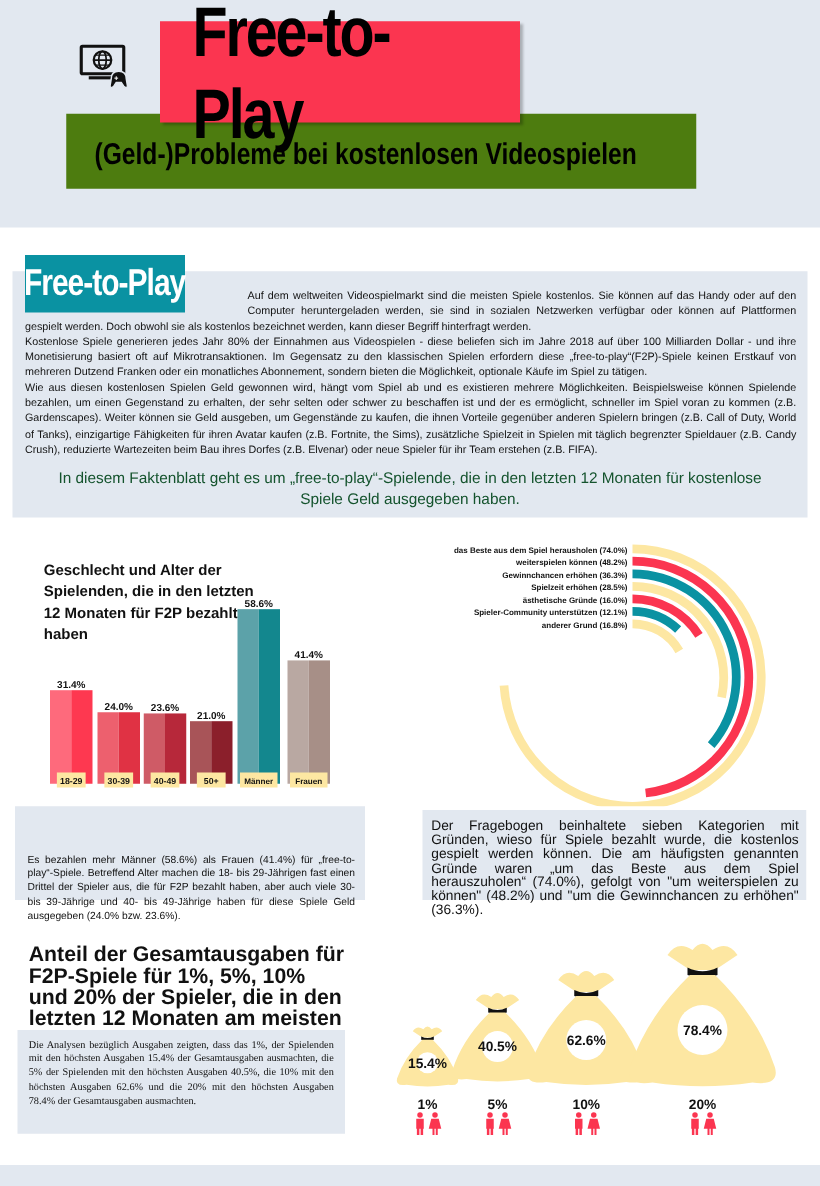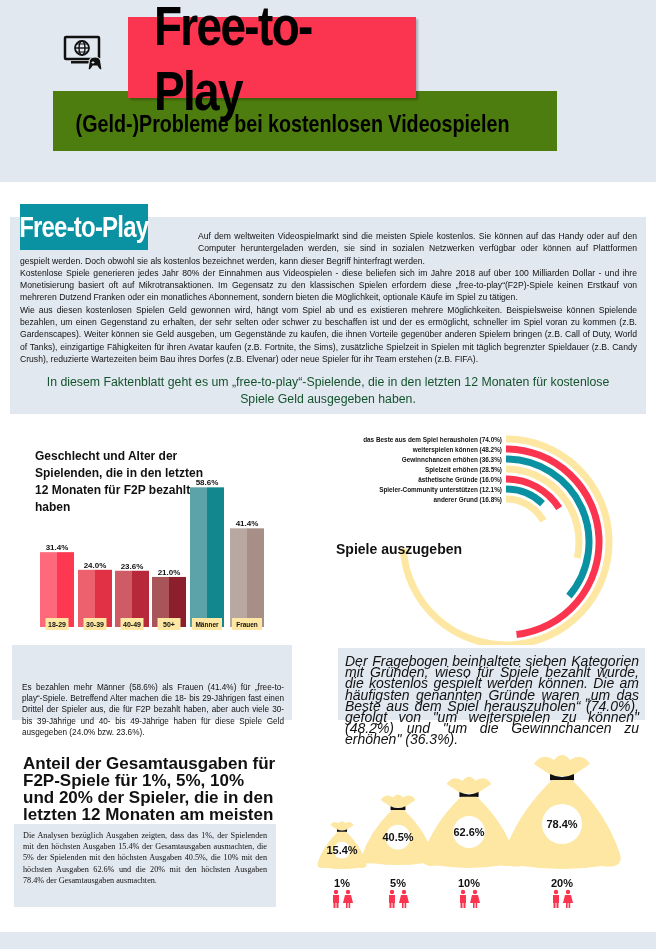--- a/index.html
+++ b/index.html
@@ -24,21 +24,21 @@
   .bar-title { position: absolute; left: 23px; top: 448px; width: 170px; font-weight: bold; font-size: 12px; line-height: 17px; margin-left: 12px; }
   .bar-chart { position: absolute; left: 0; top: 430px; width: 320px; height: 205px; }
 
   .bar-note-bg { position: absolute; left: 12px; top: 645px; width: 280px; height: 75px; background: #e2e8f0; }
   .bar-note { position: absolute; left: 22px; top: 682px; width: 262px; font-size: 8.2px; line-height: 11.2px; text-align: justify; }
 
   .radial-chart { position: absolute; left: 320px; top: 430px; width: 336px; height: 215px; }
   .radial-title { position: absolute; left: 336px; top: 540px; font-weight: bold; font-size: 14px; line-height: 19px; }
 
   .radial-note-bg { position: absolute; left: 338px; top: 648px; width: 307px; height: 72px; background: #e2e8f0; }
-  .radial-note { position: absolute; left: 345px; top: 656px; width: 294px; font-size: 14px; line-height: 11.2px; text-align: justify; font-style: italic; }
+  .radial-note { position: absolute; left: 345px; top: 656px; width: 294px; font-size: 11px; line-height: 11.2px; text-align: justify; }
 
   .spend-title { position: absolute; left: 23px; top: 755px; width: 255px; font-weight: bold; font-size: 17px; line-height: 17px; }
   .spend-note-bg { position: absolute; left: 14px; top: 824px; width: 262px; height: 83px; background: #e2e8f0; }
   .spend-note { position: absolute; left: 23px; top: 830px; width: 244px; font-size: 8.2px; line-height: 11.2px; text-align: justify; font-family: Liberation Serif, serif; }
   .bags { position: absolute; left: 310px; top: 740px; width: 346px; height: 180px; }
 
   .footer-bg { position: absolute; left: 0; top: 932px; width: 656px; height: 17px; background: #e2e8f0; }
 
   svg text { font-family: "Liberation Sans", sans-serif; }
 </style>
@@ -135,21 +135,20 @@
     <path d="M 186 39 A 73 73 0 0 1 257.24 127.92" fill="none" stroke="#fde7a2" stroke-width="7"></path>
     <text x="182" y="42" text-anchor="end" font-size="6.4" font-weight="bold" fill="#111">Spielzeit erhöhen (28.5%)</text>
     <path d="M 186 49 A 63 63 0 0 1 239.19 78.24" fill="none" stroke="#fb3550" stroke-width="7"></path>
     <text x="182" y="52" text-anchor="end" font-size="6.4" font-weight="bold" fill="#111">ästhetische Gründe (16.0%)</text>
     <path d="M 186 59 A 53 53 0 0 1 222.52 73.59" fill="none" stroke="#0a92a2" stroke-width="7"></path>
     <text x="182" y="62" text-anchor="end" font-size="6.4" font-weight="bold" fill="#111">Spieler-Community unterstützen (12.1%)</text>
     <path d="M 186 69 A 43 43 0 0 1 223.42 90.81" fill="none" stroke="#fde7a2" stroke-width="7"></path>
     <text x="182" y="72" text-anchor="end" font-size="6.4" font-weight="bold" fill="#111">anderer Grund (16.8%)</text>
   </svg>
 <div class="radial-title">
-  <div>Spiele auszugeben</div>
 </div>
 <div class="radial-note-bg"></div>
 <div class="radial-note">Der Fragebogen beinhaltete sieben Kategorien mit Gründen, wieso für Spiele bezahlt wurde, die kostenlos gespielt werden können. Die am häufigsten genannten Gründe waren „um das Beste aus dem Spiel herauszuholen“ (74.0%), gefolgt von "um weiterspielen zu können" (48.2%) und "um die Gewinnchancen zu erhöhen" (36.3%).</div>
 
 <div class="spend-title">Anteil der Gesamtausgaben für F2P-Spiele für 1%, 5%, 10% und 20% der Spieler, die in den letzten 12 Monaten am meisten ausgegeben haben</div>
 <div class="spend-note-bg"></div>
 <div class="spend-note">Die Analysen bezüglich Ausgaben zeigten, dass das 1%, der Spielenden mit den höchsten Ausgaben 15.4% der Gesamtausgaben ausmachten, die 5% der Spielenden mit den höchsten Ausgaben 40.5%, die 10% mit den höchsten Ausgaben 62.6% und die 20% mit den höchsten Ausgaben 78.4% der Gesamtausgaben ausmachten.</div>
 <svg class="bags" id="bags" viewBox="0 0 346 180">
     <g transform="translate(32,127) scale(0.42)">
       <path d="M -28 -100 Q -20 -112 -8 -104 Q 0 -114 8 -104 Q 20 -112 28 -100 L 10 -88 L -10 -88 Z" fill="#fde7a2"></path>

